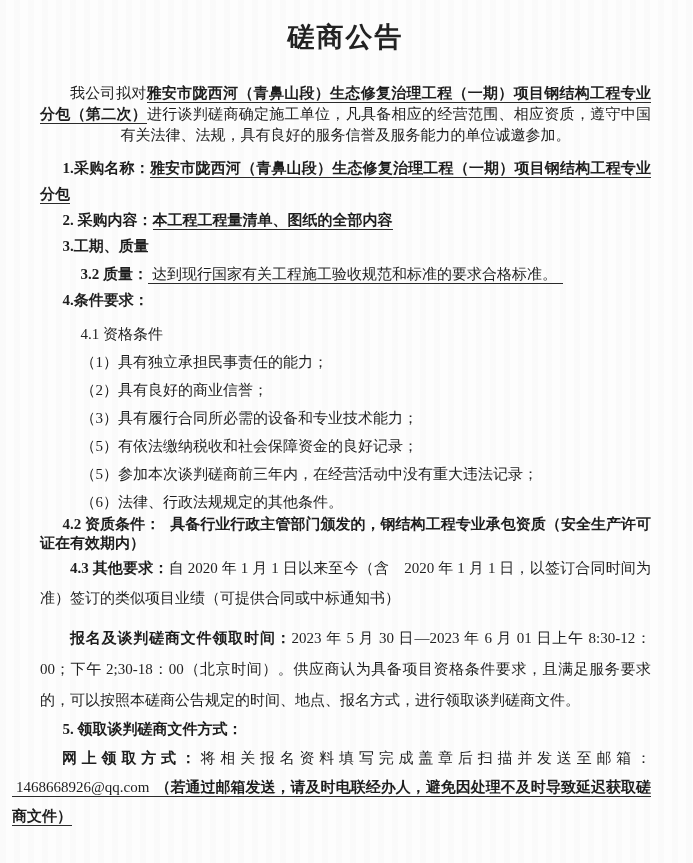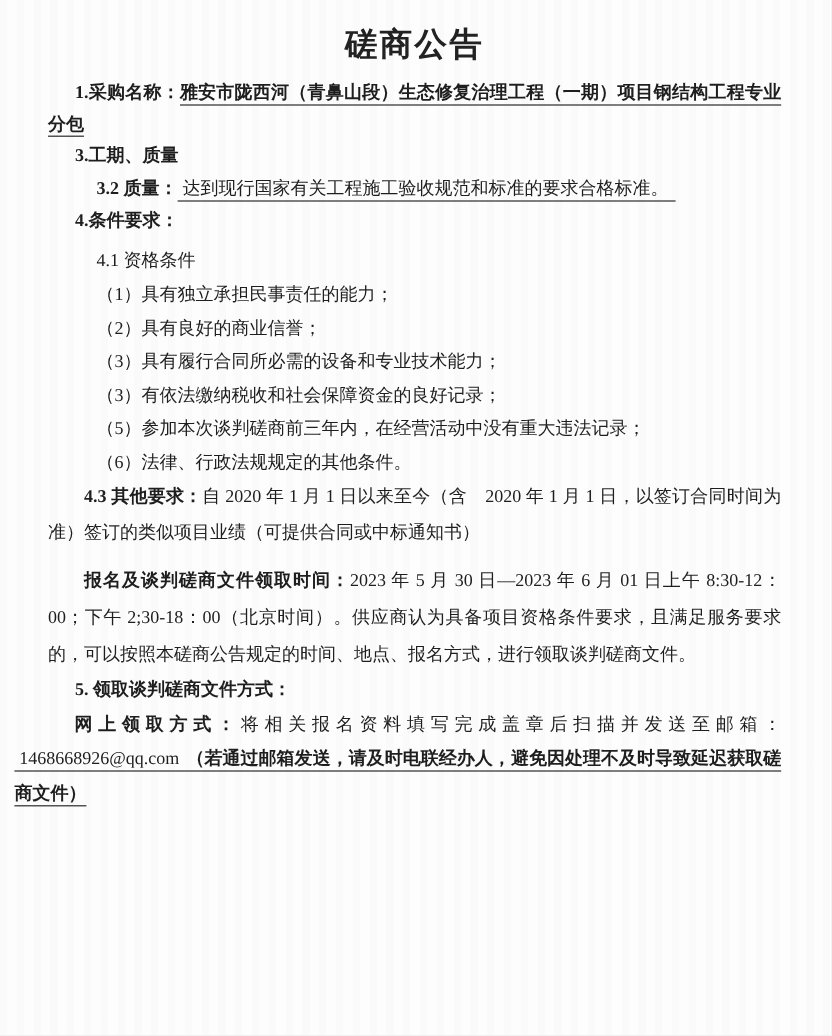--- a/index.html
+++ b/index.html
@@ -60,40 +60,43 @@
   .u-pad{padding-left:4px;padding-right:6px;}
 </style>
 </head>
 <body>
 
 <div class="page">
   <div class="content">
 
     <p class="title">磋商公告</p>
 
+    <p class="intro"><span>我公司拟对</span><span class="b u">雅安市陇西河（青鼻山段）生态修复治理工程（一期）项目钢结构工程专业分包（第二次）</span><span>进行谈判磋商确定施工单位，凡具备相应的经营范围、相应资质，遵守中国有关法律、法规，具有良好的服务信誉及服务能力的单位诚邀参加。</span></p>
 
     <p class="p-item1 ind15 jst"><span class="b">1.采购名称：</span><span class="b u">雅安市陇西河（青鼻山段）生态修复治理工程（一期）项目钢结构工程专业分包</span></p>
 
+    <p class="ind15"><span class="b">2. 采购内容：</span><span class="b u">本工程工程量清单、图纸的全部内容</span></p>
 
     <p class="ind15"><span class="b">3.工期、质量</span></p>
 
 
     <p class="p-item32 ind27"><span class="b">3.2 质量：</span><span class="u u-pad">达到现行国家有关工程施工验收规范和标准的要求合格标准。</span></p>
 
     <p class="ind15"><span class="b">4.条件要求：</span></p>
 
     <p class="p-item41 ind27">4.1 资格条件</p>
 
     <p class="q ind27">（1）具有独立承担民事责任的能力；</p>
     <p class="q ind27">（2）具有良好的商业信誉；</p>
     <p class="q ind27">（3）具有履行合同所必需的设备和专业技术能力；</p>
-    <p class="q ind27">（3）有依法缴纳税收和社会保障资金的良好记录；</p>
+    <p class="q ind27">（5）有依法缴纳税收和社会保障资金的良好记录；</p>
     <p class="q ind27">（5）参加本次谈判磋商前三年内，在经营活动中没有重大违法记录；</p>
     <p class="q ind27">（6）法律、行政法规规定的其他条件。</p>
 
+    <p class="p-item42 ind15 jst"><span class="b">4.2 资质条件：</span><span class="sp"></span><span class="b">具备行业行政主管部门颁发的，钢结构工程专业承包资质（安全生产许可证在有效期内）</span></p>
 
     <p class="p-item43 ind2 jst"><span class="b">4.3 其他要求：</span><span>自 2020 年 1 月 1 日以来至今（含　2020 年 1 月 1 日，以签订合同时间为准）签订的类似项目业绩（可提供合同或中标通知书）</span></p>
 
     <p class="p-schedule ind2 jst"><span class="b">报名及谈判磋商文件领取时间：</span><span>2023 年 5 月 30 日—2023 年 6 月 01 日上午 8:30-12：00；下午 2;30-18：00（北京时间）。供应商认为具备项目资格条件要求，且满足服务要求的，可以按照本磋商公告规定的时间、地点、报名方式，进行领取谈判磋商文件。</span></p>
 
     <p class="ind15"><span class="b">5. 领取谈判磋商文件方式：</span></p>
 
 
     <p class="p-online jst"><span class="b">网上领取方式：</span><span>将相关报名资料填写完成盖章后扫描并发送至邮箱：</span><span class="u u-pad">1468668926@qq.com</span><span class="b u">（若通过邮箱发送，请及时电联经办人，避免因处理不及时导致延迟获取磋商文件）</span></p>
 

